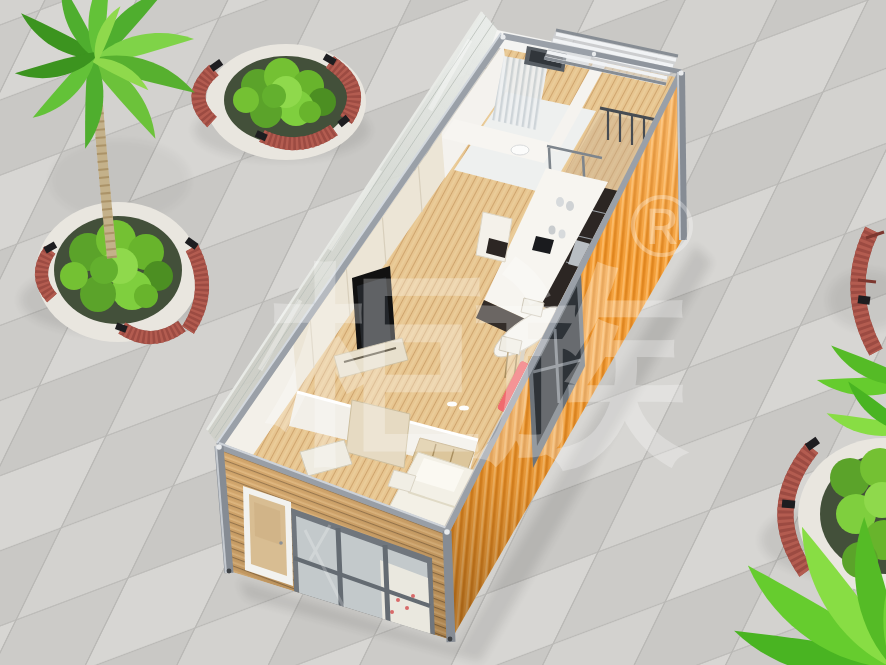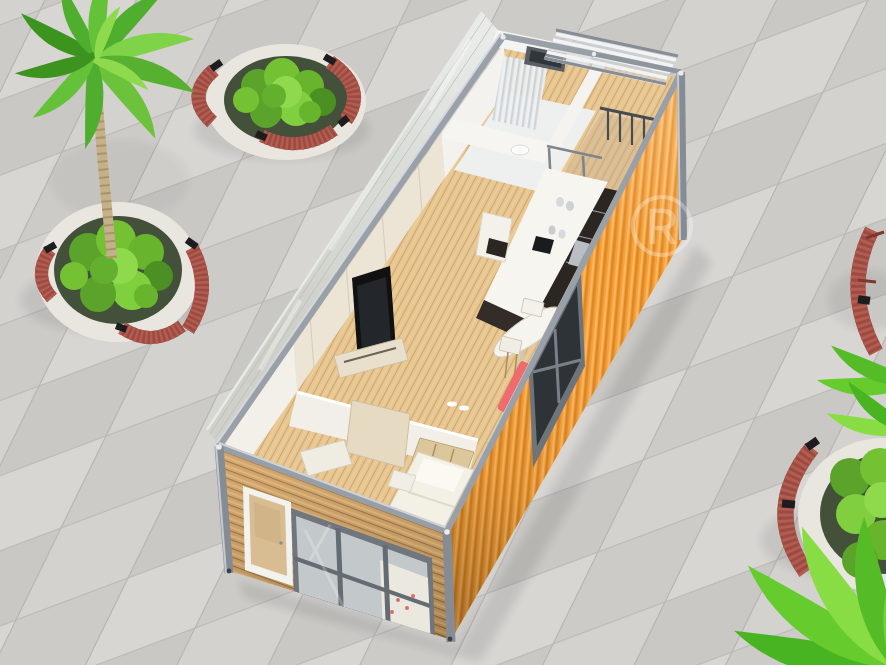--- a/index.html
+++ b/index.html
@@ -357,14 +357,15 @@
     <use href="#frond" fill="#55bb26" transform="translate(893,668) rotate(-102) scale(1.6)"></use>
     <use href="#frond" fill="#72d238" transform="translate(893,668) rotate(-82) scale(1.4)"></use>
     <use href="#frond" fill="#49b422" transform="translate(893,668) rotate(-62) scale(1.2)"></use>
     <use href="#frond" fill="#66cc2e" transform="translate(908,385) rotate(-178) scale(0.95)"></use>
     <use href="#frond" fill="#55bb26" transform="translate(908,385) rotate(-154) scale(0.9)"></use>
     <use href="#frond" fill="#88dd44" transform="translate(906,432) rotate(-168) scale(0.85)"></use>
     <use href="#frond" fill="#49b422" transform="translate(906,432) rotate(-140) scale(0.8)"></use>
   </g>
 </svg>
 
+<div class="wm">柜族</div>
 <div class="wm-r">®</div>
 </div>
 
 </body></html>

